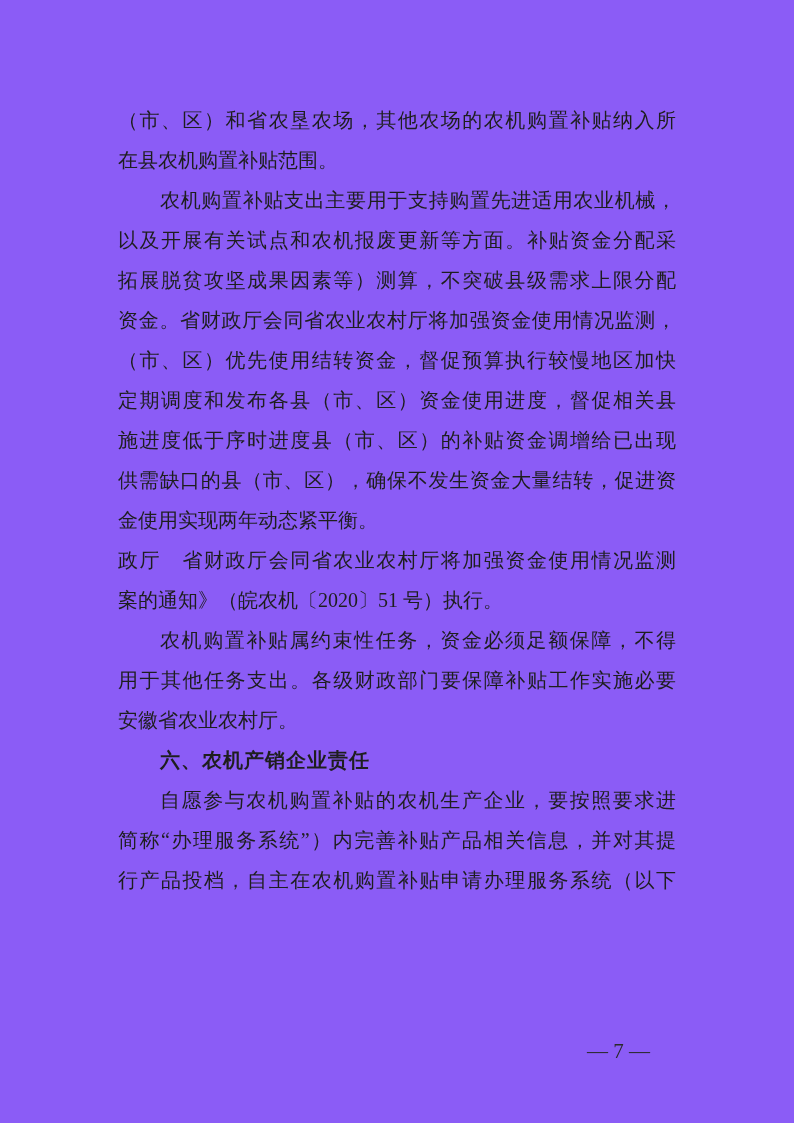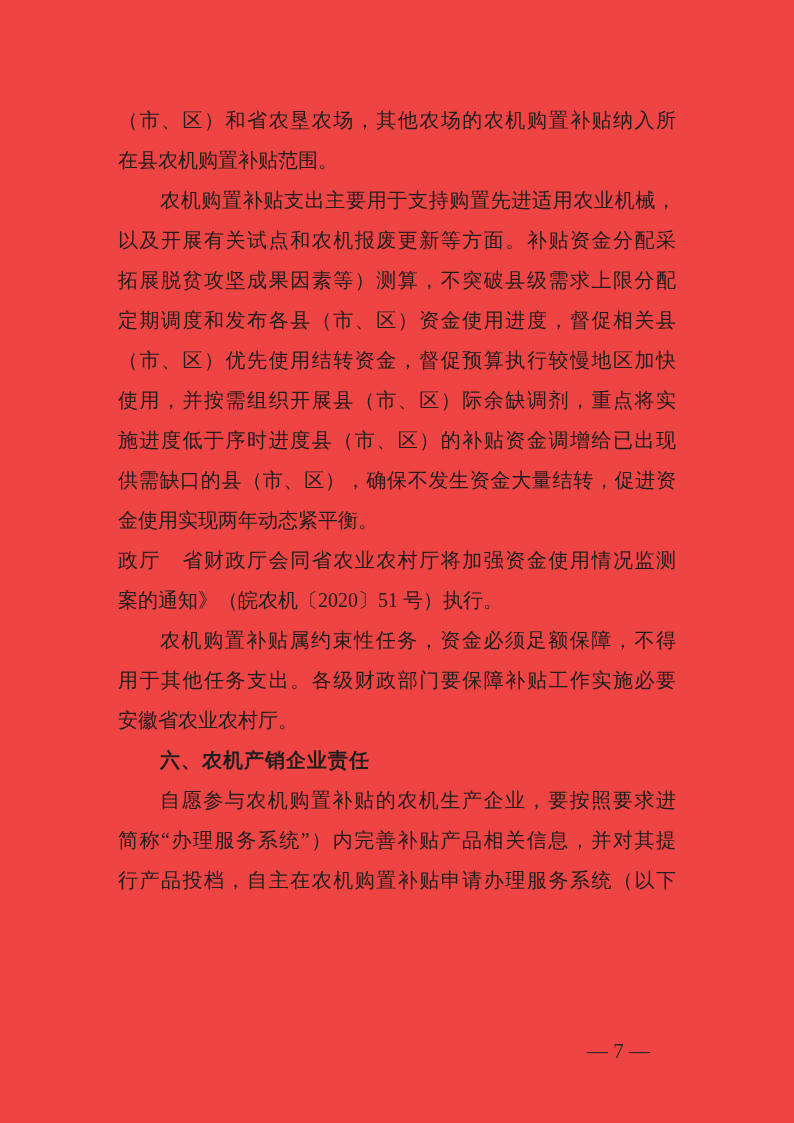--- a/index.html
+++ b/index.html
@@ -4,21 +4,21 @@
 <style>
   html, body {
     margin: 0;
     padding: 0;
     background: #ffffff;
   }
   .page {
     position: relative;
     width: 794px;
     height: 1123px;
-    background: #ef4444;
+    background: #8b5cf6;
     overflow: hidden;
     font-family: "Liberation Serif", "DejaVu Serif", serif;
     color: #1e1e1e;
   }
   .text-block {
     position: absolute;
     left: 118px;
     top: 100px;
     width: 558px;
   }
@@ -57,23 +57,23 @@
 </head>
 <body>
 
 <div class="page">
   <div class="text-block" id="text-block">
       <div class="line">（市、区）和省农垦农场，其他农场的农机购置补贴纳入所</div>
       <div class="line end">在县农机购置补贴范围。</div>
       <div class="line indent">农机购置补贴支出主要用于支持购置先进适用农业机械，</div>
       <div class="line">以及开展有关试点和农机报废更新等方面。补贴资金分配采</div>
       <div class="line">拓展脱贫攻坚成果因素等）测算，不突破县级需求上限分配</div>
+      <div class="line">资金。省财政厅会同省农业农村厅将加强资金使用情况监测，</div>
+      <div class="line">（市、区）优先使用结转资金，督促预算执行较慢地区加快</div>
       <div class="line">定期调度和发布各县（市、区）资金使用进度，督促相关县</div>
-      <div class="line">（市、区）优先使用结转资金，督促预算执行较慢地区加快</div>
-      <div class="line">使用，并按需组织开展县（市、区）际余缺调剂，重点将实</div>
       <div class="line">施进度低于序时进度县（市、区）的补贴资金调增给已出现</div>
       <div class="line">供需缺口的县（市、区），确保不发生资金大量结转，促进资</div>
       <div class="line end">金使用实现两年动态紧平衡。</div>
       <div class="line">政厅　省财政厅会同省农业农村厅将加强资金使用情况监测</div>
       <div class="line end">案的通知》（皖农机〔2020〕51 号）执行。</div>
       <div class="line indent">农机购置补贴属约束性任务，资金必须足额保障，不得</div>
       <div class="line">用于其他任务支出。各级财政部门要保障补贴工作实施必要</div>
       <div class="line end">安徽省农业农村厅。</div>
       <div class="line indent end bold">六、农机产销企业责任</div>
       <div class="line indent">自愿参与农机购置补贴的农机生产企业，要按照要求进</div>

